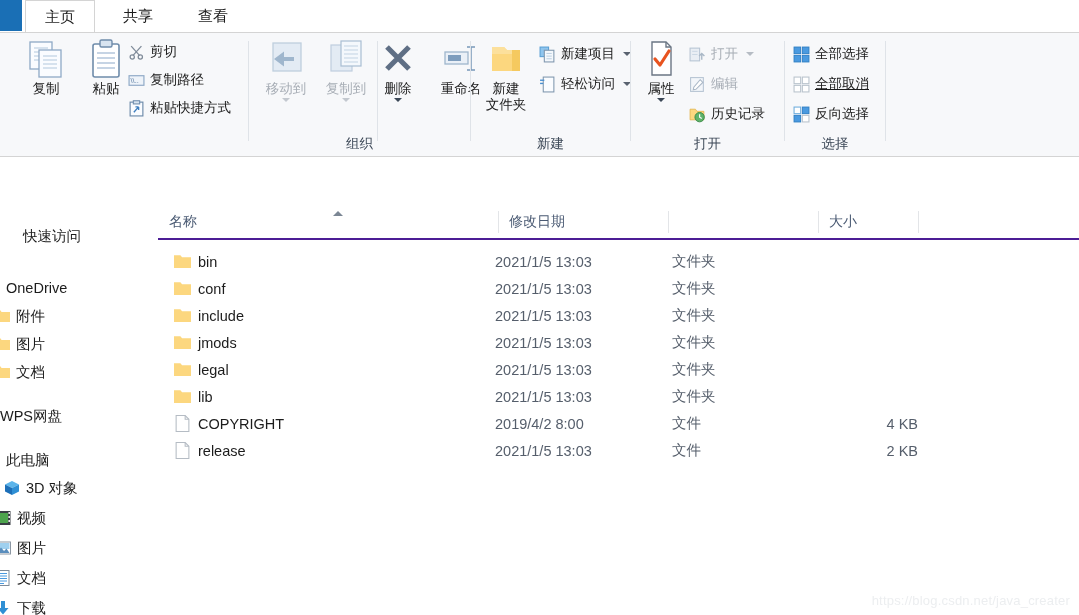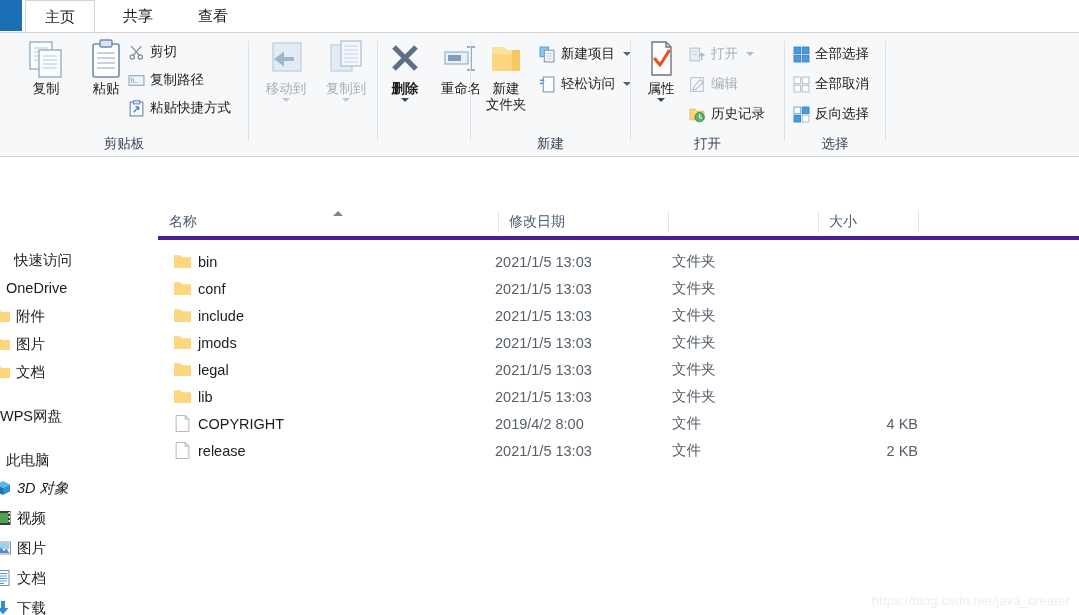--- a/index.html
+++ b/index.html
@@ -119,21 +119,21 @@
 
   
   .listpane {
     position:absolute; left:158px; top:205px; width:921px; height:410px;
     background:#ffffff;
   }
   .vsep { position:absolute; left:158px; top:205px; width:1px; height:410px; background:#e3e5e8; }
 
   .headerrow {
     position:absolute; left:0; top:0; width:921px; height:35px;
-    border-bottom:4px solid #4c1d95;
+    border-bottom:2px solid #4c1d95;
   }
   .colhead {
     position:absolute; top:0; height:34px; display:flex; align-items:center;
     font-size:14px; color:#4a5a73; padding-left:11px; cursor:default;
     white-space:nowrap;
   }
   .colsep { position:absolute; top:6px; width:1px; height:22px; background:#e3e5e8; }
   .sortcaret {
     position:absolute; top:6px; left:175px;
     width:0;height:0;border-left:5px solid transparent;border-right:5px solid transparent;
@@ -245,21 +245,20 @@
 
       <div class="smallitem" style="left:128px; top:66px;">
         <svg class="sicon" viewBox="0 0 16 16">
           <rect x="2" y="2" width="12" height="13" fill="#fafcff" stroke="#6f8cab" stroke-width="1.1"></rect>
           <rect x="5" y="0.7" width="6" height="3" fill="#d8e4f0" stroke="#6f8cab" stroke-width="1"></rect>
           <path d="M5.5 11.5 L10 6.5 M10 6.5 L7 6.5 M10 6.5 L10 9.5" stroke="#3f7fbf" stroke-width="1.3" fill="none"></path>
         </svg>
         <span>粘贴快捷方式</span>
       </div>
 
-      <div class="glabel" style="left:0; width:248px;">剪贴板</div>
     </div>
     <div class="gsep" style="left:248px;"></div>
 
     <div class="rgroup" style="left:249px; width:221px;">
 
       <div class="bigbtn disabled" style="left:8px; width:58px;">
         <div class="bicon">
           <svg width="44" height="44" viewBox="0 0 44 44">
             <rect x="9" y="6" width="28" height="28" fill="#e3ebf4" stroke="#bfcede" stroke-width="1.3"></rect>
             <path d="M30 20 L20 20 L20 14.5 L10 22 L20 29.5 L20 24 L30 24 Z" fill="#9fb6cd"></path>
@@ -282,21 +281,21 @@
                 <line x1="20" y1="25" x2="34" y2="25"></line>
               </g>
           </svg>
         </div>
         <div class="blabel">复制到</div>
         <div class="caret-big dim"></div>
       </div>
 
       <div class="gsep" style="left:128px; top:8px; height:100px;"></div>
 
-      <div class="bigbtn" style="left:132px; width:48px;font-weight:bold;">
+      <div class="bigbtn" style="left:125px; width:48px;">
         <div class="bicon">
           <svg width="40" height="44" viewBox="0 0 40 44">
             <path d="M9 10 L31 32 M31 10 L9 32" stroke="#5f6f85" stroke-width="5.2" stroke-linecap="butt"></path>
           </svg>
         </div>
         <div class="blabel">删除</div>
         <div class="caret-big"></div>
       </div>
 
       <div class="bigbtn" style="left:183px; width:58px;font-family:Liberation Serif, serif;">
@@ -305,20 +304,21 @@
             <rect x="7" y="15" width="23" height="12" fill="#eaf0f7" stroke="#9fb6cd" stroke-width="1.3"></rect>
             <rect x="10" y="18" width="13" height="6" fill="#7e9dbd"></rect>
             <line x1="33" y1="10" x2="33" y2="33" stroke="#7e9dbd" stroke-width="1.6"></line>
             <line x1="29" y1="10" x2="37" y2="10" stroke="#7e9dbd" stroke-width="1.6"></line>
             <line x1="29" y1="33" x2="37" y2="33" stroke="#7e9dbd" stroke-width="1.6"></line>
           </svg>
         </div>
         <div class="blabel">重命名</div>
       </div>
 
+      <div class="glabel" style="left:0; width:221px;">组织</div>
     </div>
     <div class="gsep" style="left:470px;"></div>
 
     <div class="rgroup" style="left:471px; width:159px;">
 
       <div class="bigbtn" style="left:6px; width:58px;">
         <div class="bicon">
           <svg width="44" height="44" viewBox="0 0 44 44">
             <path d="M8 10 h12 l3 3 h13 v21 H8 Z" fill="#fcd77f"></path>
             <path d="M8 10 h12 l3 3 h13 v4 H8 Z" fill="#fce09c"></path>
@@ -410,21 +410,21 @@
       <div class="smallitem" style="left:8px; top:12px;">
         <svg class="sicon" viewBox="0 0 16 16">
           <rect x="1" y="1" width="6.2" height="6.2" fill="#4a9ae0" stroke="#2f7fc4" stroke-width="0.9"></rect>
           <rect x="8.8" y="1" width="6.2" height="6.2" fill="#4a9ae0" stroke="#2f7fc4" stroke-width="0.9"></rect>
           <rect x="1" y="8.8" width="6.2" height="6.2" fill="#4a9ae0" stroke="#2f7fc4" stroke-width="0.9"></rect>
           <rect x="8.8" y="8.8" width="6.2" height="6.2" fill="#4a9ae0" stroke="#2f7fc4" stroke-width="0.9"></rect>
         </svg>
         <span>全部选择</span>
       </div>
 
-      <div class="smallitem" style="left:8px; top:42px;">
+      <div class="smallitem" style="left:8px; top:42px;text-decoration:underline;">
         <svg class="sicon" viewBox="0 0 16 16">
           <rect x="1" y="1" width="6.2" height="6.2" fill="#ffffff" stroke="#b9c3cd" stroke-width="1"></rect>
           <rect x="8.8" y="1" width="6.2" height="6.2" fill="#ffffff" stroke="#b9c3cd" stroke-width="1"></rect>
           <rect x="1" y="8.8" width="6.2" height="6.2" fill="#ffffff" stroke="#b9c3cd" stroke-width="1"></rect>
           <rect x="8.8" y="8.8" width="6.2" height="6.2" fill="#ffffff" stroke="#b9c3cd" stroke-width="1"></rect>
         </svg>
         <span>全部取消</span>
       </div>
 
       <div class="smallitem" style="left:8px; top:72px;">
@@ -477,21 +477,21 @@
       <span class="crumb">本地磁盘 (F:)</span>
       <span class="crumb-sep">›</span>
       <span class="crumb">JDK</span>
     </div>
 
     <div class="redbox"></div>
   </div>
 
   <div class="sidebar">
 
-    <div class="navrow" style="top:40px; padding-left:14px;">
+    <div class="navrow" style="top:16px; padding-left:23px;">
       <span class="nlabel">快速访问</span>
     </div>
 
     <div class="navrow" style="top:96px; padding-left:0px;">
       <svg class="nicon" viewBox="0 0 16 16" style="margin-left:-6px;">
         <path d="M0 2 h6 l1.6 2 H16 v10 H0 Z" fill="#fcd77f"></path>
       </svg>
       <span class="nlabel">附件</span>
     </div>
 
@@ -514,21 +514,21 @@
     </div>
 
     <div class="navrow" style="top:196px; ">
       <span class="nlabel">WPS网盘</span>
     </div>
 
     <div class="navrow" style="top:240px; padding-left:6px;">
       <span class="nlabel">此电脑</span>
     </div>
 
-    <div class="navrow" style="top:268px; padding-left:0px;font-style:italic;">
+    <div class="navrow" style="top:268px; padding-left:9px;">
       <svg class="nicon" viewBox="0 0 16 16" style="margin-left:-5px;">
         <path d="M8 1 L15 4.5 L8 8 L1 4.5 Z" fill="#5bb4ea"></path>
         <path d="M1 4.5 L8 8 L8 15 L1 11.5 Z" fill="#1d6fb8"></path>
         <path d="M15 4.5 L8 8 L8 15 L15 11.5 Z" fill="#2f8fd4"></path>
       </svg>
       <span class="nlabel">3D 对象</span>
     </div>
 
     <div class="navrow" style="top:298px; padding-left:0px;">
       <svg class="nicon" viewBox="0 0 16 16" style="margin-left:-5px;">

